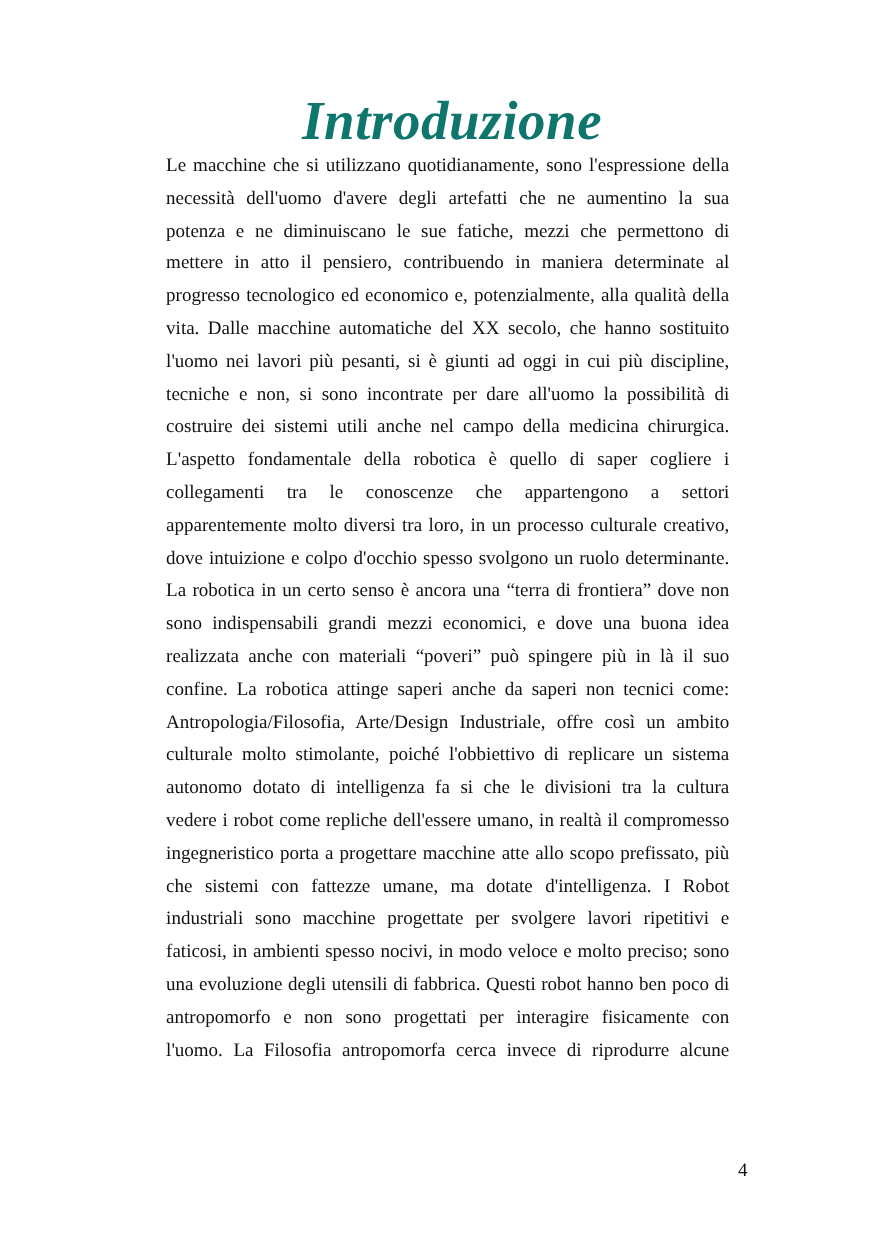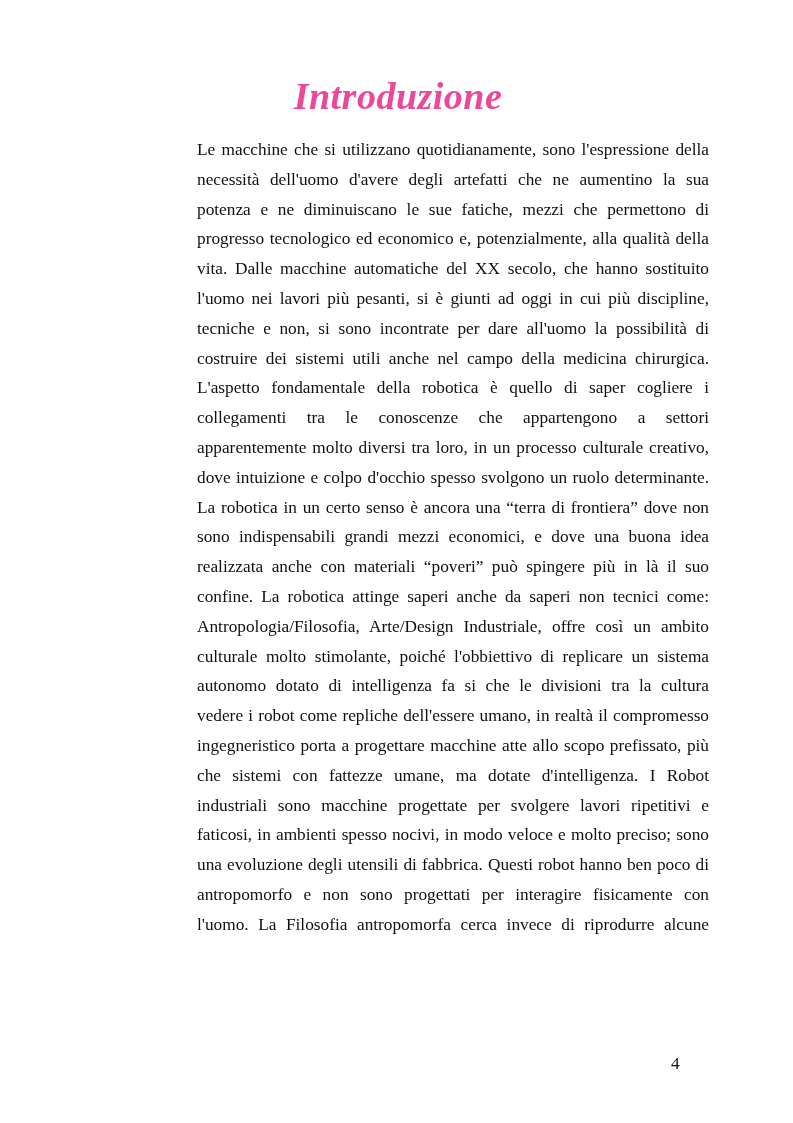--- a/index.html
+++ b/index.html
@@ -16,35 +16,34 @@
     font-family: "Liberation Serif", "DejaVu Serif", serif;
     overflow: hidden;
   }
   .title {
     position: absolute;
     left: 151px;
     top: 77px;
     width: 512px;
     padding-right: 18px;
     box-sizing: border-box;
-    margin: 0;
+    margin: 13px;
     text-align: center;
-    font-size: 38px;
+    font-size: 50px;
     line-height: 38px;
     font-weight: bold;
     font-style: italic;
     letter-spacing: 0.5px;
-    color: #ec4899;
+    color: #0f766e;
   }
   .body-text {
     position: absolute;
     left: 151px;
     top: 135px;
     width: 512px;
-    margin-left: 46px;
   }
   .line {
     font-size: 17.3px;
     line-height: 29.8px;
     height: 29.8px;
     overflow: hidden;
     text-align: justify;
     text-align-last: justify;
     text-justify: inter-word;
     word-spacing: 0.5px;
@@ -63,20 +62,21 @@
 <body>
 
 <div class="page">
 
   <h1 class="title">Introduzione</h1>
 
   <div class="body-text">
     <div class="line">Le macchine che si utilizzano quotidianamente, sono l'espressione della</div>
     <div class="line">necessità dell'uomo d'avere degli artefatti che ne aumentino la sua</div>
     <div class="line">potenza e ne diminuiscano le sue fatiche, mezzi che permettono di</div>
+    <div class="line">mettere in atto il pensiero, contribuendo in maniera determinate al</div>
     <div class="line">progresso tecnologico ed economico e, potenzialmente, alla qualità della</div>
     <div class="line">vita. Dalle macchine automatiche del XX secolo, che hanno sostituito</div>
     <div class="line">l'uomo nei lavori più pesanti, si è giunti ad oggi in cui più discipline,</div>
     <div class="line">tecniche e non, si sono incontrate per dare all'uomo la possibilità di</div>
     <div class="line">costruire dei sistemi utili anche nel campo della medicina chirurgica.</div>
     <div class="line">L'aspetto fondamentale della robotica è quello di saper cogliere i</div>
     <div class="line">collegamenti tra le conoscenze che appartengono a settori</div>
     <div class="line">apparentemente molto diversi tra loro, in un processo culturale creativo,</div>
     <div class="line">dove intuizione e colpo d'occhio spesso svolgono un ruolo determinante.</div>
     <div class="line">La robotica in un certo senso è ancora una “terra di frontiera” dove non</div>

